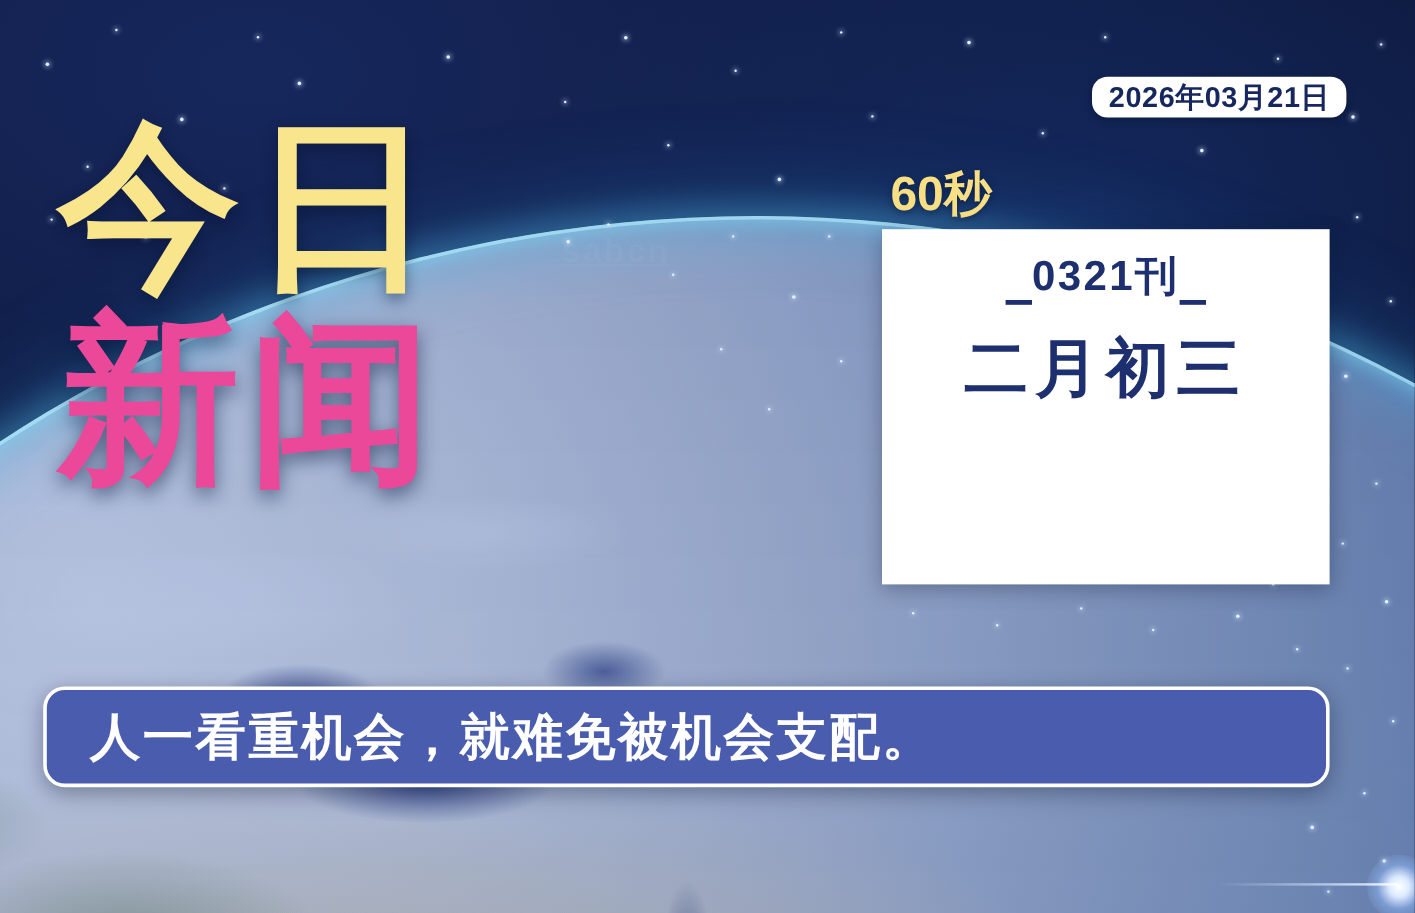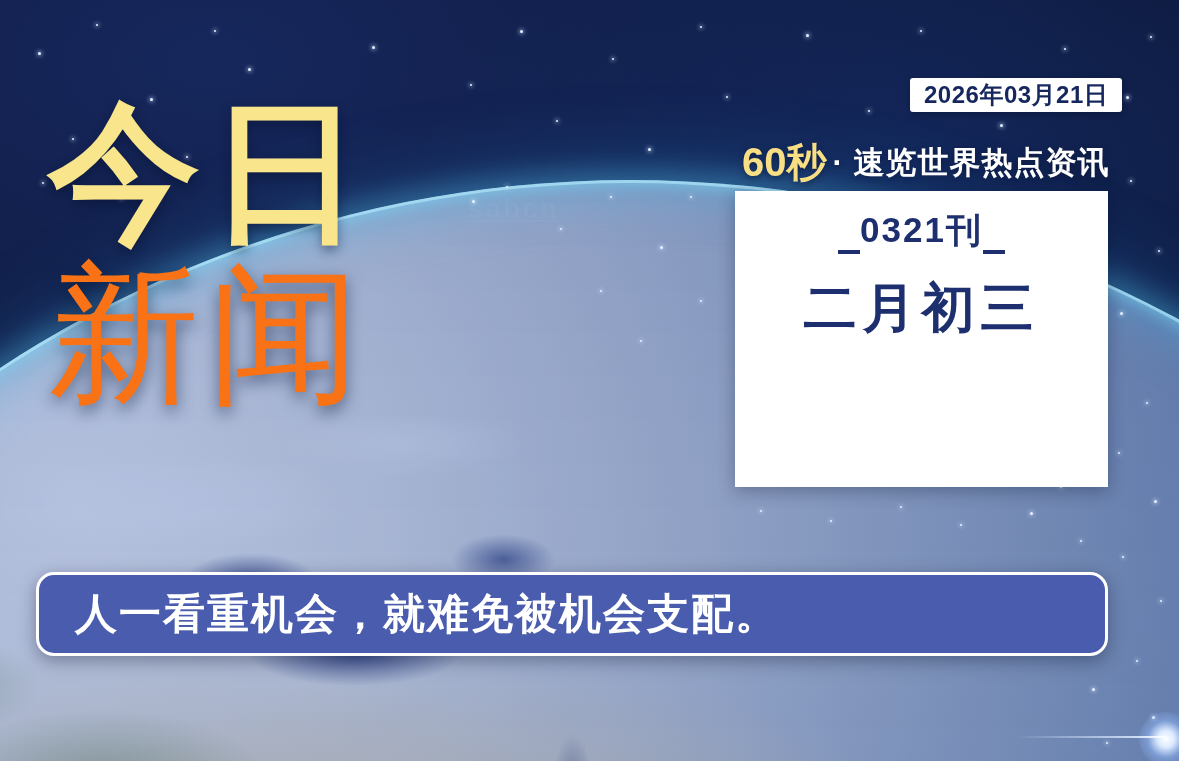--- a/index.html
+++ b/index.html
@@ -135,41 +135,40 @@
     line-height:152px;
     font-weight:900;
     color:#f9e58b;
     letter-spacing:10px;
     text-shadow:0 5px 12px rgba(5,15,45,.45);
   }
   .title-line2 {
     margin-top:10px;
     font-size:152px;
     line-height:152px;
-    font-weight:400;
-    color:#f97316;
+    font-weight:700;
+    color:#ec4899;
     letter-spacing:8px;
     text-shadow:0 6px 16px rgba(8,22,58,.55);
   }
 
   
   .date-badge {
     position:absolute;
     left:910px; top:64px;
     height:34px;
     padding:0 14px;
     display:flex; align-items:center; justify-content:center;
     background:#ffffff;
-    border-radius:3px;
+    border-radius:13px;
     color:#16275e;
     font-size:24px;
     font-weight:700;
     letter-spacing:.5px;
     box-shadow:0 2px 6px rgba(4,12,36,.35);
-    margin-top:14px;
   }
 
   
   .tagline {
     position:absolute;
     left:742px; top:142px;
     display:flex; align-items:flex-end;
     white-space:nowrap;
   }
   .tagline-60 {
@@ -334,21 +333,20 @@
     <div class="title-line1">今日</div>
     <div class="title-line2">新闻</div>
   </div>
 
   <div class="date-badge">
     <span>2026年03月21日</span>
   </div>
 
   <div class="tagline">
     <span class="tagline-60">60秒</span>
-    <span class="tagline-rest">· 速览世界热点资讯</span>
   </div>
 
   <div class="info-card">
     <div class="issue-row">
       <span class="issue-dash"></span>
       <span>0321刊</span>
       <span class="issue-dash"></span>
     </div>
     <div class="lunar">二月初三</div>
   </div>

